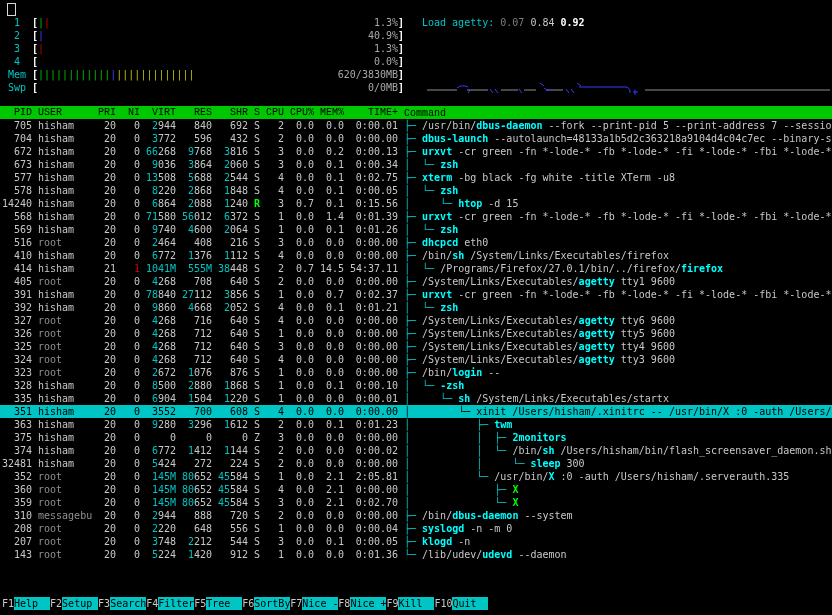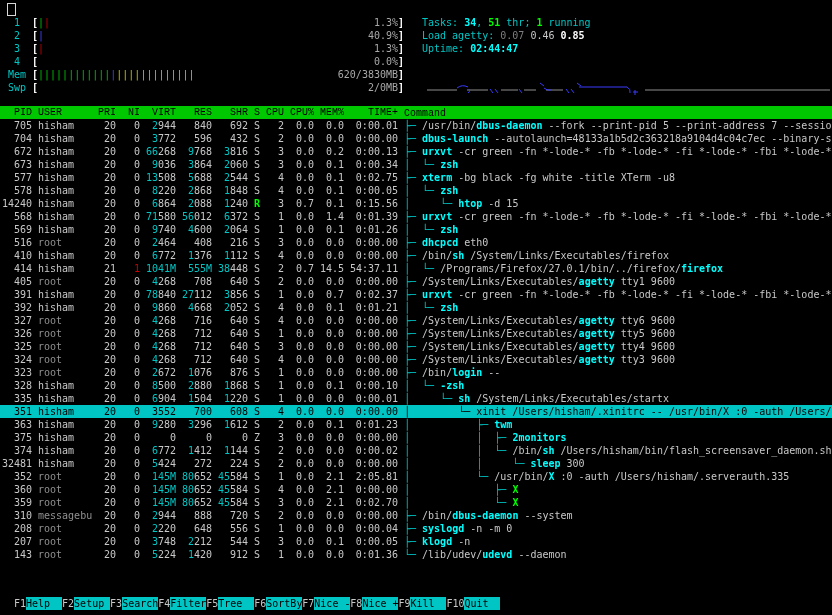--- a/index.html
+++ b/index.html
@@ -49,46 +49,44 @@
   .hcell{display:inline-block;margin-right:6px;vertical-align:top;}
   .ra{text-align:right;}
   #rows{position:absolute;left:0;top:119px;width:832px;}
   .prow{height:13px;white-space:pre;padding-left:2px;box-sizing:border-box;overflow:hidden;}
   .prow.sel{background:var(--selection-bg);}
   .prow.sel span{color:#000 !important;font-weight:normal;}
   .cell{display:inline-block;margin-right:6px;vertical-align:top;}
   .cmd{white-space:pre;}
 
   
-  #fnbar{position:absolute;left:12px;top:597px;width:748px;height:13px;
+  #fnbar{position:absolute;left:0;top:597px;width:748px;height:13px;
     white-space:pre;padding-left:2px;box-sizing:border-box;}
   .fnitem{display:inline-block;vertical-align:top;}
   .fnkey{color:var(--text);}
   .fnlabel{display:inline-block;background:var(--fnbar-bg);color:#000;width:36px;}
 </style>
 </head>
 <body>
 
 <div class="screen">
 
   <div id="glyph-box"></div>
 
   <div id="meters">
       <div class="mrow"><span class="mlabel"> 1  </span><span class="wb">[</span><span class="mbar"><span class="tg">|</span><span class="tr">|</span><span class="mval">1.3%</span></span><span class="wb">]</span></div>
       <div class="mrow"><span class="mlabel"> 2  </span><span class="wb">[</span><span class="mbar"><span class="tb">|</span><span class="mval">40.9%</span></span><span class="wb">]</span></div>
       <div class="mrow"><span class="mlabel"> 3  </span><span class="wb">[</span><span class="mbar"><span class="tr">|</span><span class="mval">1.3%</span></span><span class="wb">]</span></div>
       <div class="mrow"><span class="mlabel"> 4  </span><span class="wb">[</span><span class="mbar"><span class="mval">0.0%</span></span><span class="wb">]</span></div>
       <div class="mrow"><span class="mlabel">Mem </span><span class="wb">[</span><span class="mbar"><span class="tg">||||||||||||</span><span class="tb">|</span><span class="ty">|||||||||||||</span><span class="mval">620/3830MB</span></span><span class="wb">]</span></div>
-      <div class="mrow"><span class="mlabel">Swp </span><span class="wb">[</span><span class="mbar"><span class="mval">2/0MB</span></span><span class="wb">]</span></div>
+      <div class="mrow"><span class="mlabel">Swp </span><span class="wb">[</span><span class="mbar"><span class="mval">0/0MB</span></span><span class="wb">]</span></div>
     </div>
 
   <div id="tasks-block">
-    <div class="line"><span class="c">Tasks: </span><span class="cb">34</span><span class="c">, </span><span class="gb">51</span><span class="c"> thr; </span><span class="gb">1</span><span class="c"> running</span></div>
-    <div class="line"><span class="c">Load agetty: </span><span class="dg">0.07</span><span class="w"> </span><span class="w">0.46</span><span class="w"> </span><span class="wb">0.85</span></div>
-    <div class="line"><span class="c">Uptime: </span><span class="cb">02:44:47</span></div>
+    <div class="line"><span class="c">Load agetty: </span><span class="dg">0.07</span><span class="w"> </span><span class="w">0.84</span><span class="w"> </span><span class="wb">0.92</span></div>
   </div>
 
   <svg id="scribble" width="408" height="18" viewBox="0 0 408 18">
     <path class="sg" d="M3 10 H33 M43 10 H64 M77 10 H94 M100 10 H112 M122 10 H139 M221 10 H406"></path>
     <path class="sb" d="M33 8 Q38 4 44 7 M45 9 q2 2 -1 4 M66 9 l3 4 M71 9 l3 4 M95 9 l3 4 M116 3 l4 3 M120 8 q3 3 7 2 M142 9 l3 4 M147 9 l3 4 M153 3 l4 3 M155 7 H203 M203 7 q4 2 3 6 M209 12 l5 0 M211 10 l0 5"></path>
   </svg>
 
   <div id="thead"><span class="hcell ra" style="width: 30px;">PID</span><span class="hcell" style="width: 54px;">USER</span><span class="hcell ra" style="width: 18px;">PRI</span><span class="hcell ra" style="width: 18px;">NI</span><span class="hcell ra" style="width: 30px;">VIRT</span><span class="hcell ra" style="width: 30px;">RES</span><span class="hcell ra" style="width: 30px;">SHR</span><span class="hcell" style="width: 6px;">S</span><span class="hcell ra" style="width: 18px;">CPU</span><span class="hcell ra" style="width: 24px;">CPU%</span><span class="hcell ra" style="width: 24px;">MEM%</span><span class="hcell ra" style="width: 48px;">TIME+</span><span>Command</span></div>
 
   <div id="rows">

